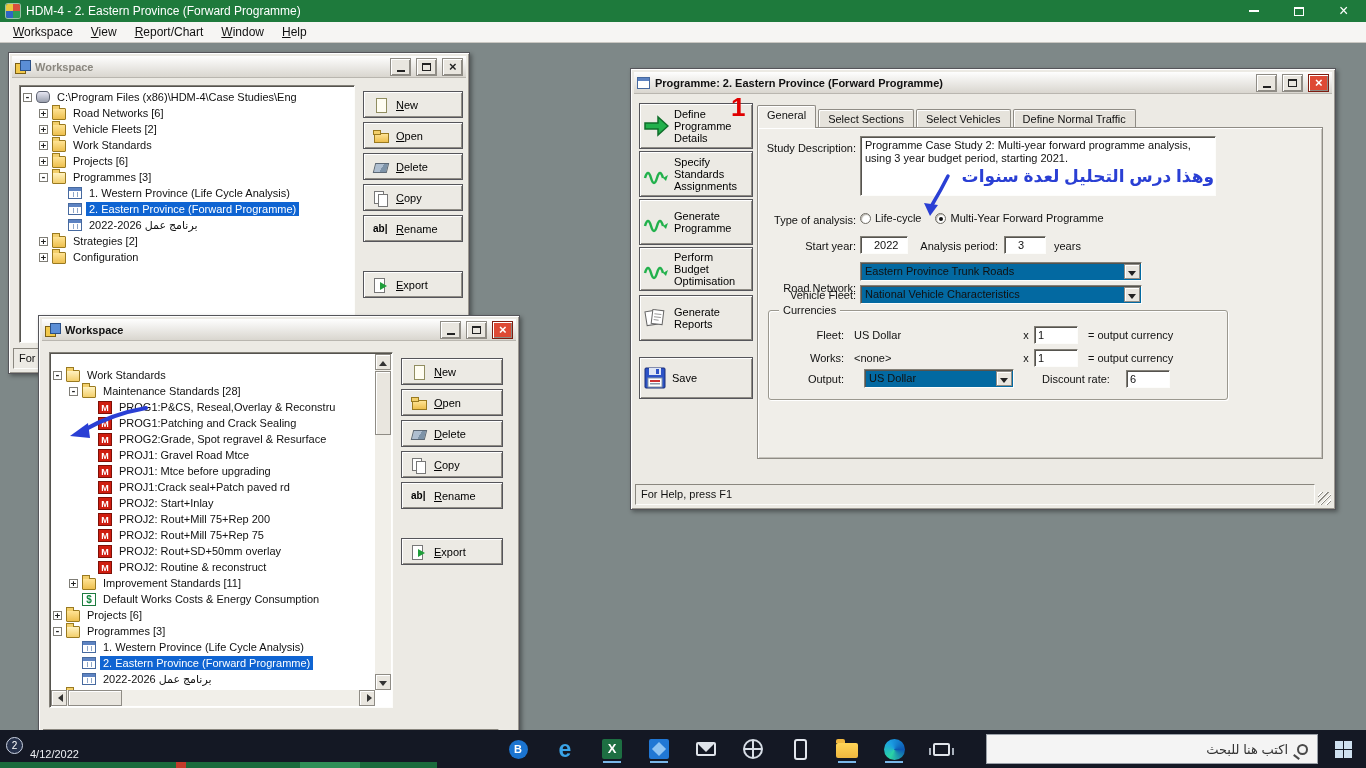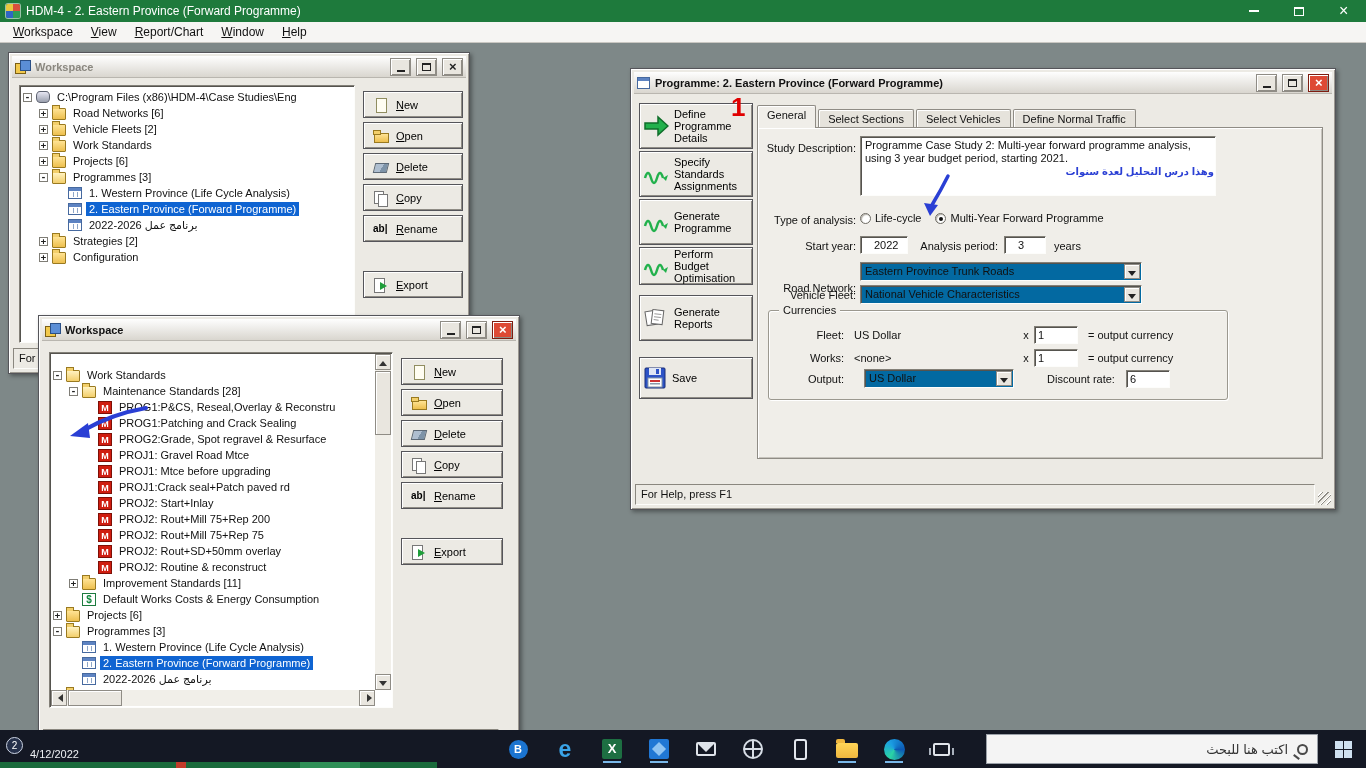--- a/index.html
+++ b/index.html
@@ -122,27 +122,27 @@
 .glegend{position:absolute;left:10px;top:-7px;background:#f0eee9;padding:0 4px;font-size:11px}
 .currows{position:absolute;left:20px;top:12px;right:8px}
 .currow{display:flex;align-items:center;height:23px;font-size:11px}
 .clab{width:55px;text-align:right;margin-right:10px}
 .cval{width:150px}
 .cx{width:16px;text-align:center;margin-left:14px}
 .cfac{display:inline-block;width:44px;height:18px;padding:2px 3px;font-size:11px}
 .ceq{margin-left:10px}
 .outrow{position:absolute;left:20px;top:58px;display:flex;align-items:center;font-size:11px}
 .outrow .combo{position:relative;width:150px;margin-left:10px}
-.dlab{width:78px;text-align:center;margin-left:28px}
+.dlab{width:78px;text-align:left;margin-left:28px}
 .outrow .cfac{margin-left:6px}
 .studybox{line-height:13px}
 
 
 #ann-step{position:absolute;left:731px;top:92px;font-weight:700;font-size:26px;color:var(--annotation-red,#e00000);z-index:6}
-.note-ar{position:absolute;direction:rtl;text-align:right;font-weight:700;font-size:10px;color:var(--annotation-blue,#2a3fd4);z-index:4}
+.note-ar{position:absolute;direction:rtl;text-align:right;font-weight:700;font-size:17px;color:var(--annotation-blue,#2a3fd4);z-index:4}
 .ann-svg{position:absolute;z-index:6}
 
 
 #taskbar{position:absolute;left:0;top:730px;width:1366px;height:38px;background:var(--taskbar,#141824);z-index:10}
 #tb-badge{position:absolute;left:6px;top:7px;width:17px;height:17px;border-radius:50%;background:#25304a;border:1px solid #cdd5e4;color:#fff;font-size:10px;display:flex;align-items:center;justify-content:center}
 #tb-date{position:absolute;left:30px;top:18px;color:#eef0f4;font-size:11px}
 #tb-icons{position:absolute;left:506px;top:5px;display:flex;gap:23px;height:28px;align-items:center}
 .tbi{position:relative;width:24px;height:28px;display:flex;align-items:center;justify-content:center}
 .glyph{position:relative}
 .runbar{display:none;position:absolute;left:3px;right:3px;bottom:0;height:2px;background:#79b7e8}
@@ -181,21 +181,21 @@
 
 #win1{left:8px;top:52px;width:462px;height:322px;z-index:1}
 #win1 .tree{position:absolute;left:10px;top:32px;width:336px;height:258px}
 #win1 .btncol{position:absolute;left:354px;top:38px;width:100px}
 #win2{left:38px;top:315px;width:482px;height:440px;z-index:2}
 #win2 .tree{position:absolute;left:10px;top:36px;width:344px;height:356px}
 #win2 .btncol{position:absolute;left:362px;top:42px;width:102px}
 #progwin{left:630px;top:68px;width:706px;height:442px;z-index:2}
 #progwin .tabs{left:126px;top:36px}
 #genpanel{left:126px;top:58px;width:566px;height:332px}
-.s1{top:34px;height:46px}.s2{top:82px;height:46px}.s3{top:130px;height:46px}.s4{top:178px;height:38px}.s5{top:226px;height:46px}
+.s1{top:34px;height:46px}.s2{top:82px;height:46px}.s3{top:130px;height:46px}.s4{top:178px;height:44px}.s5{top:226px;height:46px}
 .ssave{top:288px;height:42px}.sclose{top:336px;height:42px}
 .l-study{left:4px;top:14px;width:94px}
 .studybox{left:102px;top:8px;width:356px;height:60px;padding:2px 4px}
 #note-study{left:150px;top:38px;width:306px}
 #check-arrow{left:156px;top:44px}
 .l-type{left:4px;top:86px;width:94px}
 #type-radios{left:102px;top:84px}
 .l-sy{left:4px;top:112px;width:94px}
 .i-sy{left:102px;top:108px;width:48px;height:18px}
 .l-ap{left:152px;top:112px;width:88px;text-align:right;position:absolute}

